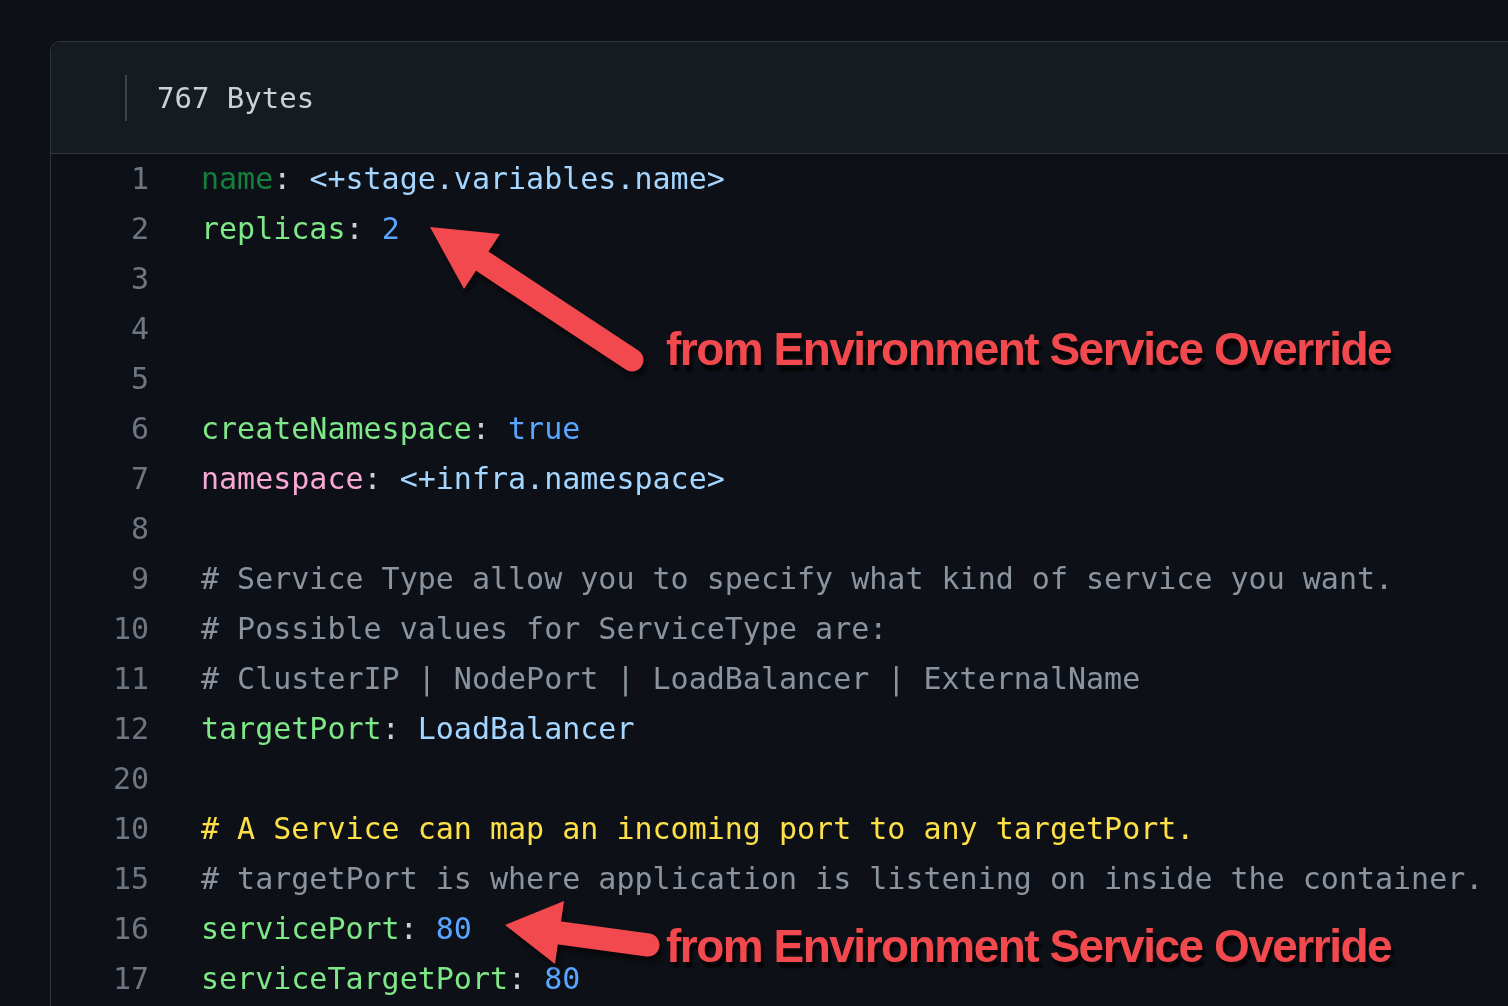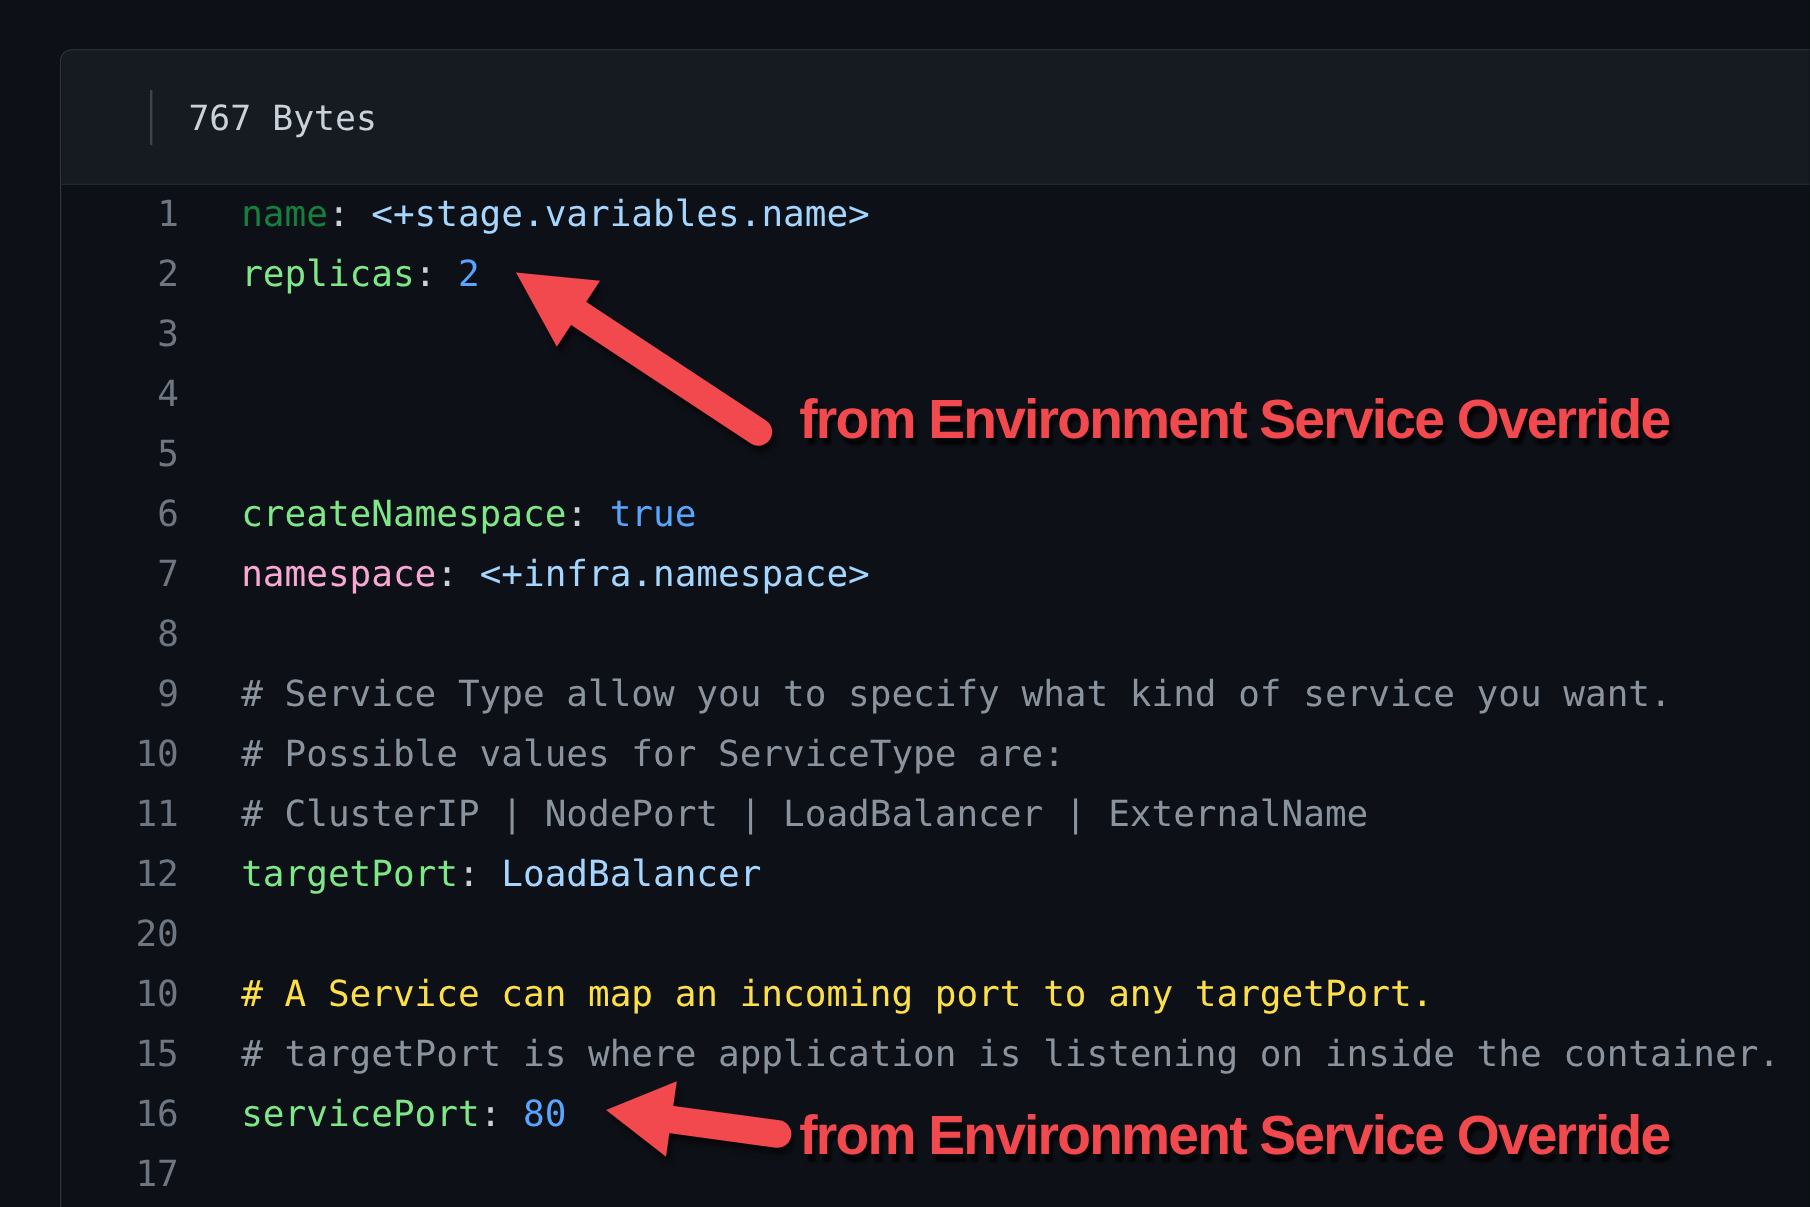--- a/index.html
+++ b/index.html
@@ -91,21 +91,21 @@
         <div class="code-line"><span class="ln">7</span><span class="lc"><span style="color: #f9a8d4;">namespace</span><span style="color: rgb(201, 209, 217);">: </span><span style="color: rgb(165, 214, 255);">&lt;+infra.namespace&gt;</span></span></div>
         <div class="code-line"><span class="ln">8</span><span class="lc"></span></div>
         <div class="code-line"><span class="ln">9</span><span class="lc"><span style="color: rgb(139, 148, 158);"># Service Type allow you to specify what kind of service you want.</span></span></div>
         <div class="code-line"><span class="ln">10</span><span class="lc"><span style="color: rgb(139, 148, 158);"># Possible values for ServiceType are:</span></span></div>
         <div class="code-line"><span class="ln">11</span><span class="lc"><span style="color: rgb(139, 148, 158);"># ClusterIP | NodePort | LoadBalancer | ExternalName</span></span></div>
         <div class="code-line"><span class="ln">12</span><span class="lc"><span style="color: rgb(126, 231, 135);">targetPort</span><span style="color: rgb(201, 209, 217);">: </span><span style="color: rgb(165, 214, 255);">LoadBalancer</span></span></div>
         <div class="code-line"><span class="ln">20</span><span class="lc"></span></div>
         <div class="code-line"><span class="ln">10</span><span class="lc"><span style="color: #fde047;"># A Service can map an incoming port to any targetPort.</span></span></div>
         <div class="code-line"><span class="ln">15</span><span class="lc"><span style="color: rgb(139, 148, 158);"># targetPort is where application is listening on inside the container.</span></span></div>
         <div class="code-line"><span class="ln">16</span><span class="lc"><span style="color: rgb(126, 231, 135);">servicePort</span><span style="color: rgb(201, 209, 217);">: </span><span style="color: rgb(88, 166, 255);">80</span></span></div>
-        <div class="code-line"><span class="ln">17</span></div>
+        <div class="code-line"><span class="ln">17</span><span class="lc"><span style="color: rgb(126, 231, 135);">serviceTargetPort</span><span style="color: rgb(201, 209, 217);">: </span><span style="color: rgb(88, 166, 255);">80</span></span></div>
       </div>
   </div>
 
   <svg class="arrow-overlay" viewBox="0 0 1508 1006" xmlns="http://www.w3.org/2000/svg">
     <g>
       <line x1="632" y1="360" x2="482" y2="261" stroke-width="23" stroke-linecap="round" stroke="#f2494e"></line>
       <polygon points="430,227 500,234 464,289" fill="#f2494e"></polygon>
     </g>
     <g>
       <line x1="648" y1="945" x2="560" y2="933" stroke-width="23" stroke-linecap="round" stroke="#f2494e"></line>

